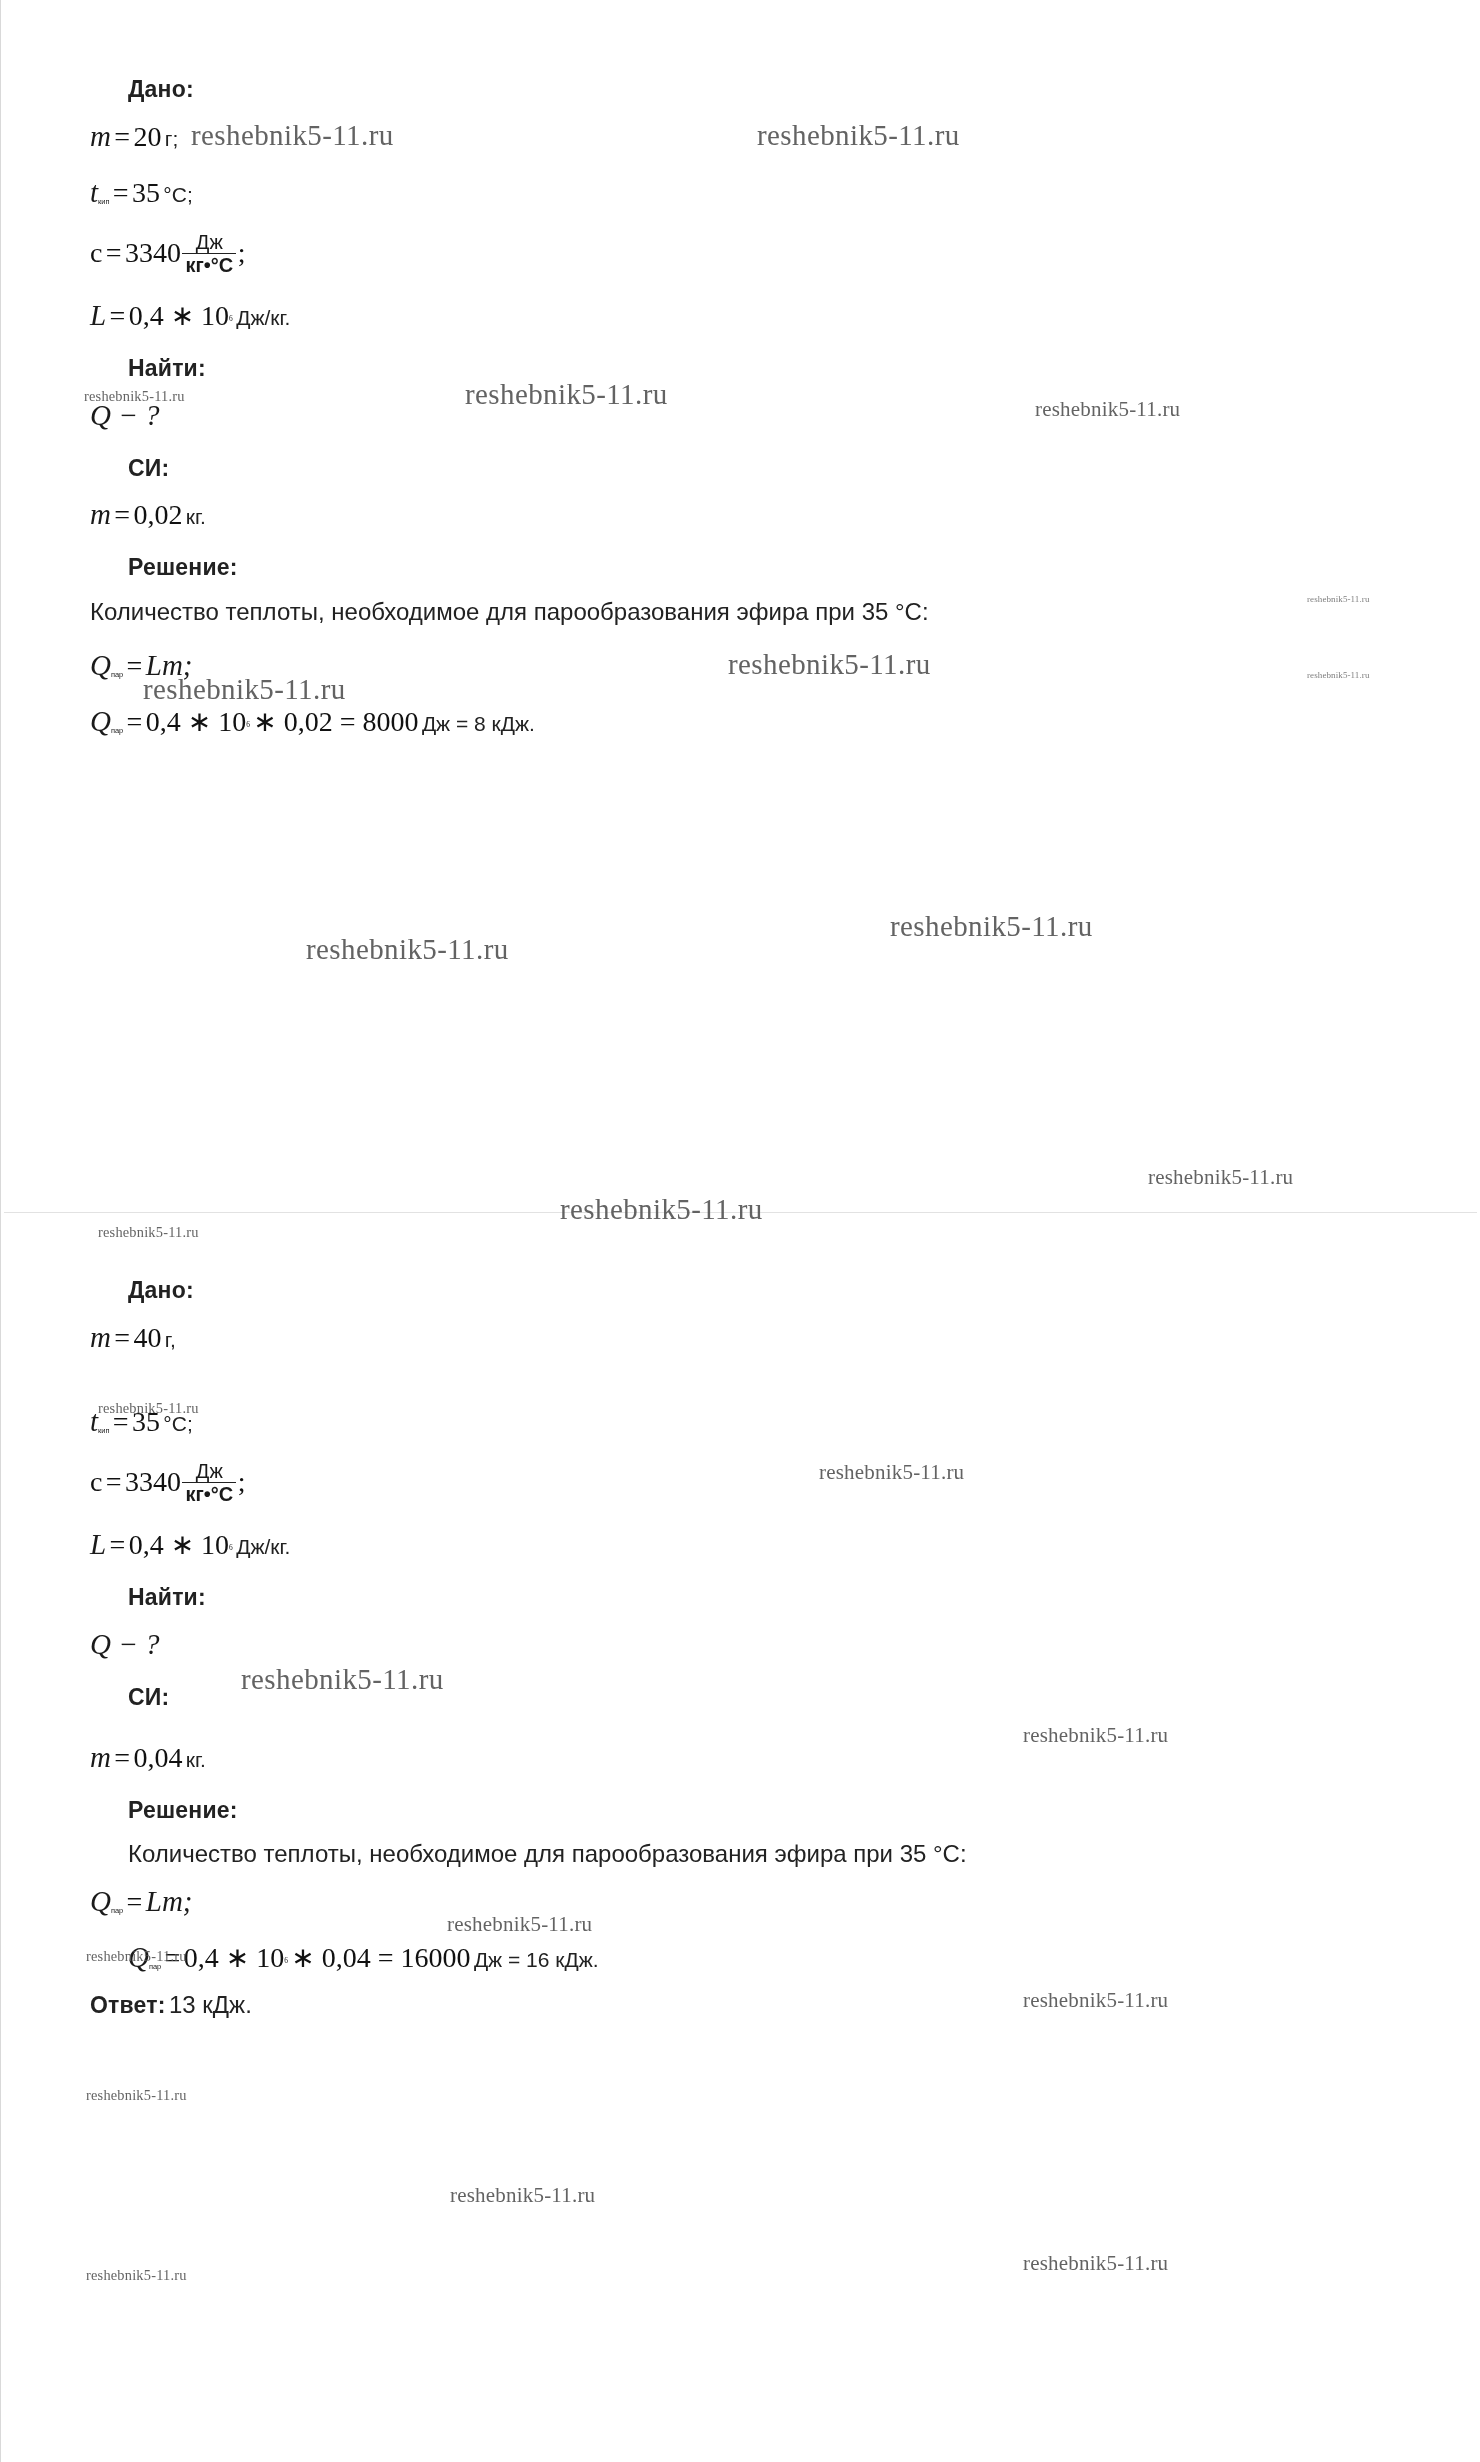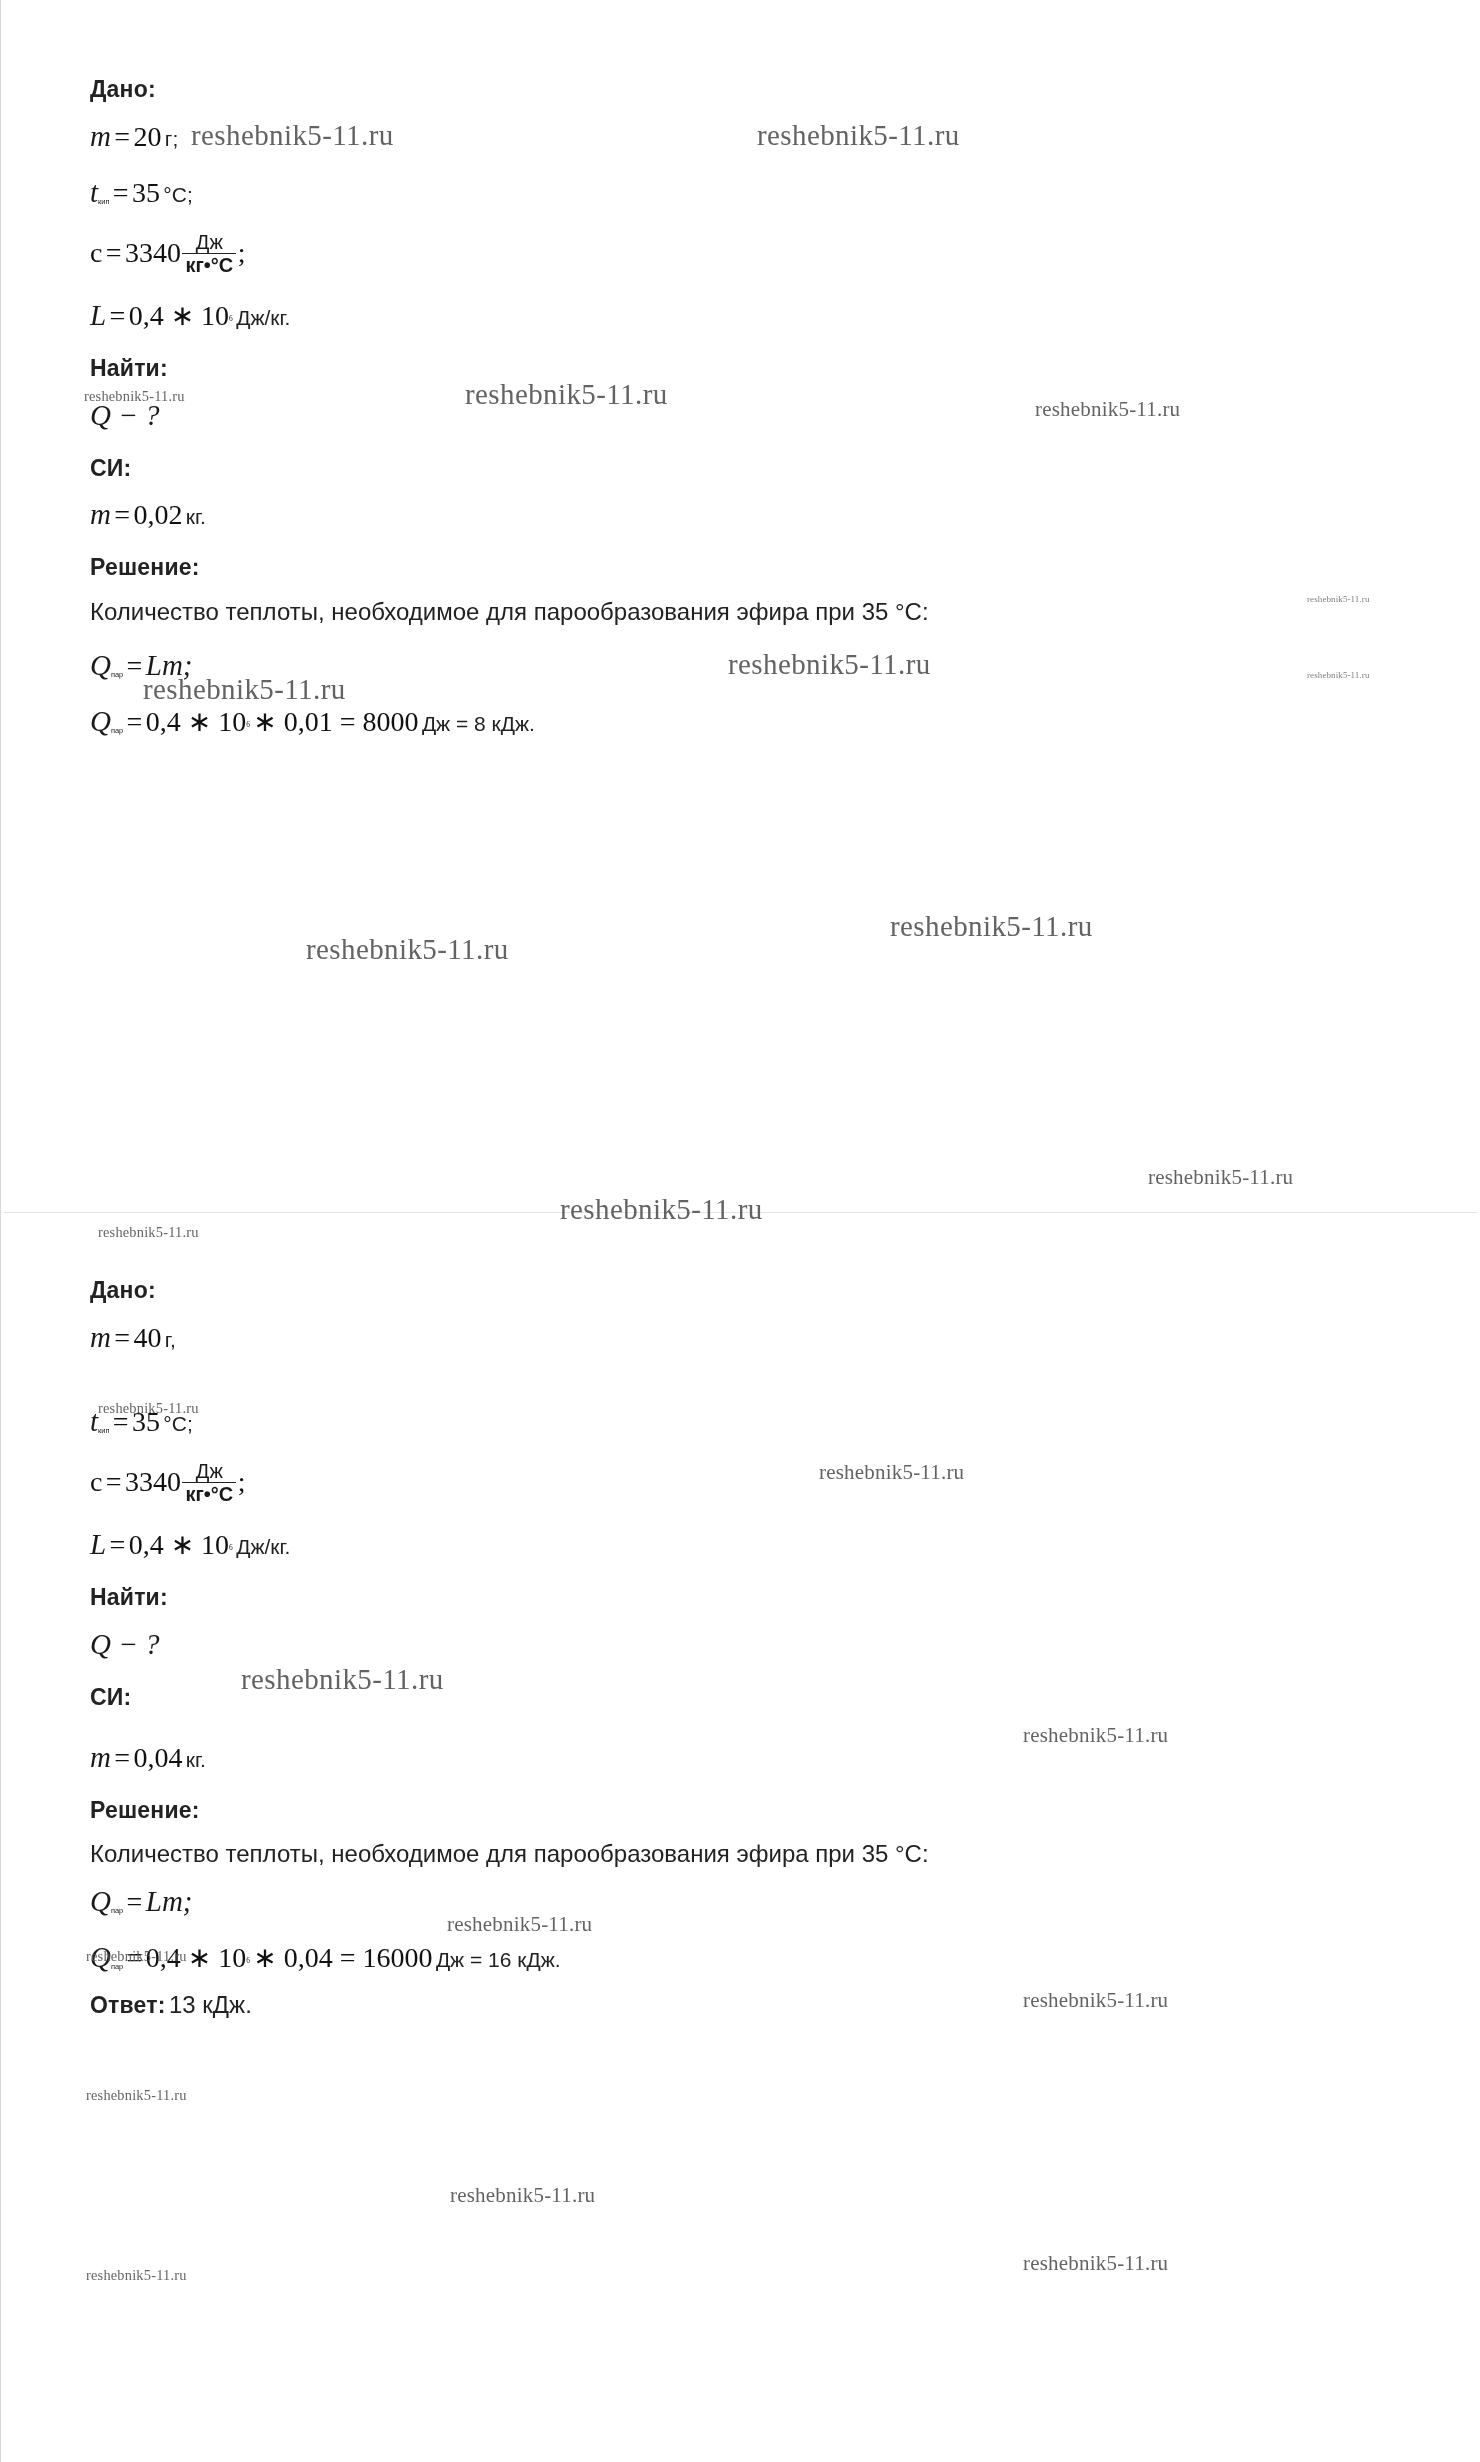--- a/index.html
+++ b/index.html
@@ -91,20 +91,21 @@
     display: block;
     padding: 0.8px 3px 0 3px;
     font-weight: bold;
   }
   .row {
     margin: 0 0 23px 0;
     position: relative;
   }
   .tight {
     margin-bottom: 16.6px;
+    margin-left: 38px;
   }
   .divider {
     position: absolute;
     left: 3px;
     right: 3px;
     height: 0;
     border-top: 1.5px solid #e2e2e2;
   }
   
   .wm {
@@ -188,21 +189,21 @@
     <div class="row">
       <span class="mi">Q</span><span class="sub">пар</span>
       <span class="math">=</span>
       <span class="mi">Lm;</span>
     </div>
 
     <div class="row">
       <span class="mi">Q</span><span class="sub">пар</span>
       <span class="math">=</span>
       <span class="math">0,4 ∗ 10</span><span class="sup">6</span>
-      <span class="math">∗ 0,01 = 8000</span>
+      <span class="math">∗ 0,02 = 8000</span>
       <span class="unit">Дж = 8 кДж.</span>
     </div>
 
 
   </div>
 
   <div class="divider" style="top:1212px;"></div>
 
   <div class="content" style="top:1277px;">
 

